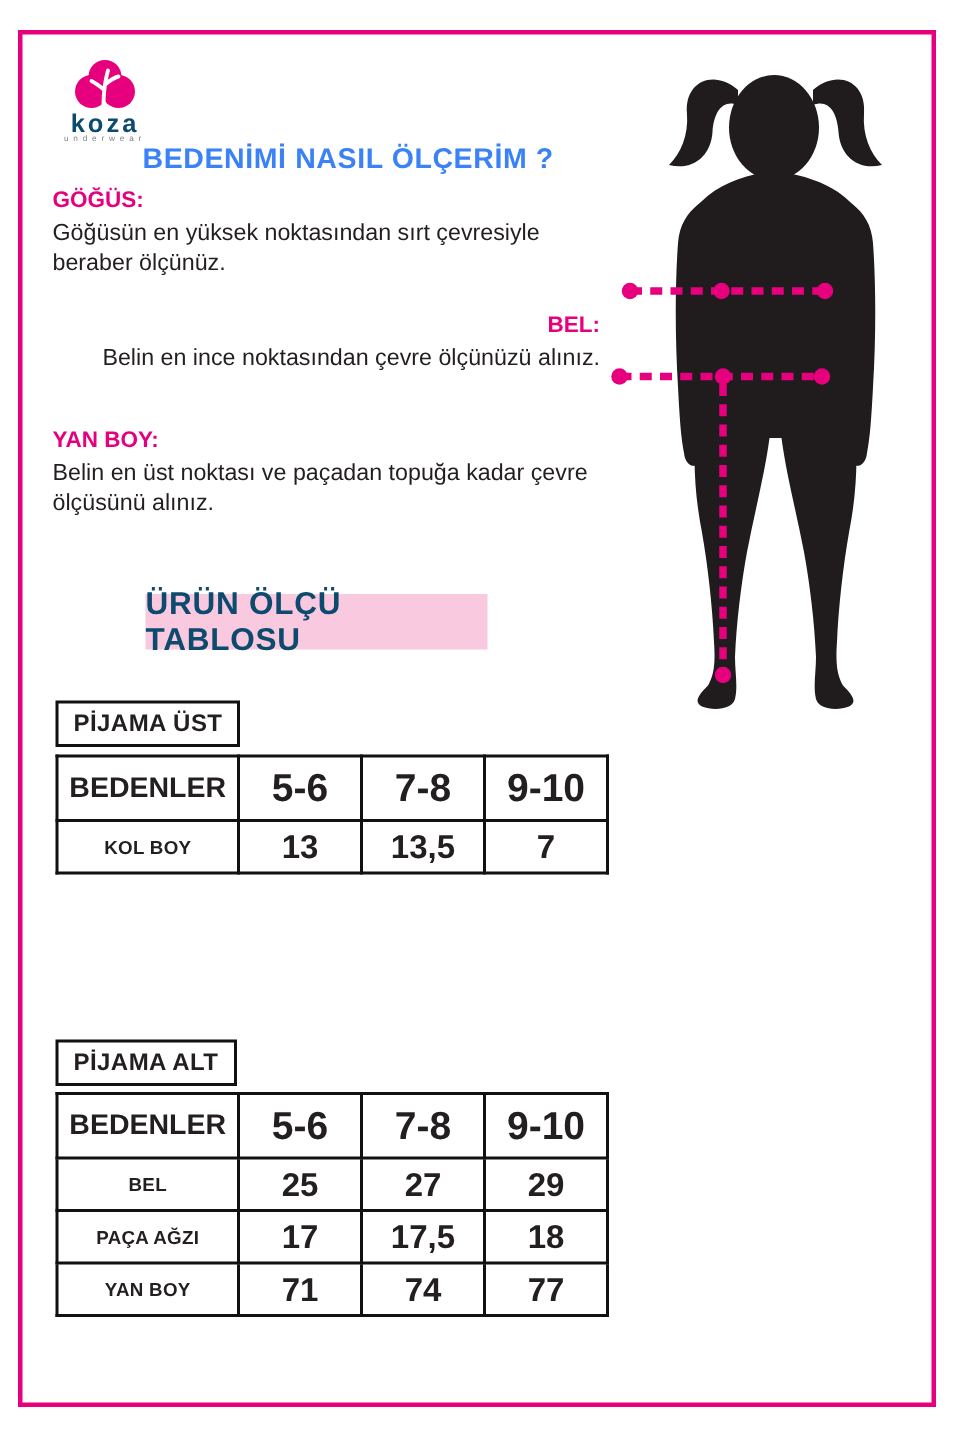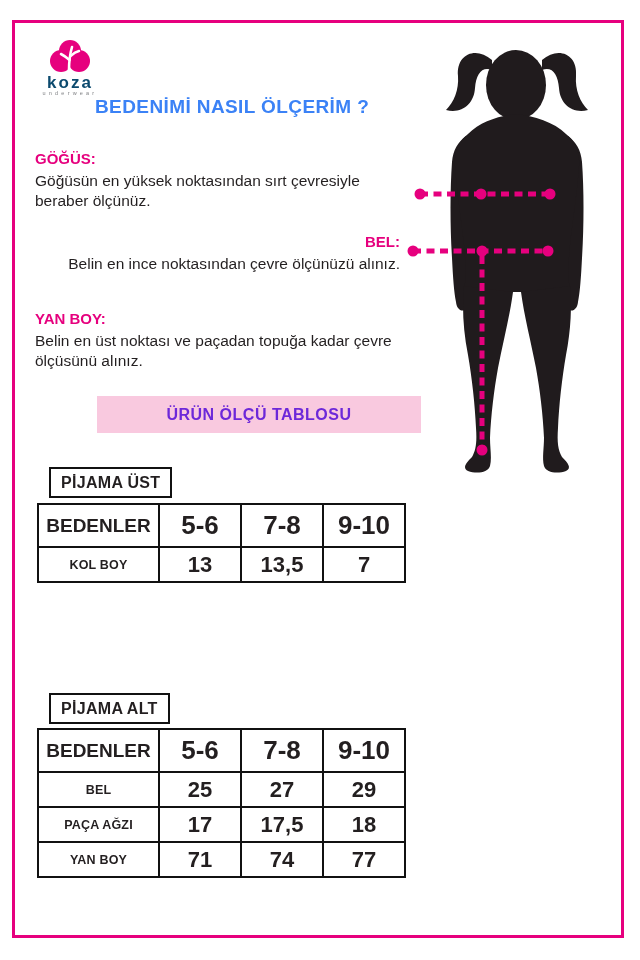--- a/index.html
+++ b/index.html
@@ -24,36 +24,36 @@
   .logo .sub{
     color:#808285;font-size:5.5px;letter-spacing:3.2px;line-height:7px;
     text-transform:lowercase;
   }
   
   .heading{
     position:absolute;left:95px;top:96px;
     color:#3b82f6;font-weight:bold;font-size:19px;letter-spacing:.4px;
   }
   .section{position:absolute;left:35px;width:365px;}
-  .section .stitle{color:#e6007e;font-weight:bold;font-size:15px;margin-bottom:4px;margin-top:25px;}
+  .section .stitle{color:#e6007e;font-weight:bold;font-size:15px;margin-bottom:4px;}
   .section .sbody{font-size:15.5px;line-height:20px;color:#231f20;}
   .sec-gogus{top:125px;}
   .sec-bel{top:208px;text-align:right;}
   .sec-yanboy{top:285px;}
   
   .banner{
-    position:absolute;left:97px;top:396px;width:324px;height:37px;
+    position:absolute;left:97px;top:396px;width:228px;height:37px;
     background:#f9c9df;display:flex;align-items:center;justify-content:center;
-    color:#6d28d9;font-weight:bold;font-size:16px;letter-spacing:.5px;
+    color:#0c4a6e;font-weight:bold;font-size:21px;letter-spacing:.5px;
   }
   
   .tbl-label{
     position:absolute;left:37px;height:27px;padding:0 10px;
     border:2px solid #111;display:flex;align-items:center;
-    font-weight:bold;font-size:16px;letter-spacing:.3px;background:#fff;margin-left:12px;
+    font-weight:bold;font-size:16px;letter-spacing:.3px;background:#fff;
   }
   .lbl-ust{top:467px;}
   .lbl-alt{top:693px;}
   table.size{
     position:absolute;left:37px;border-collapse:collapse;background:#fff;
     table-layout:fixed;
   }
   .tbl-ust{top:503px;}
   .tbl-alt{top:728px;}
   table.size td{

